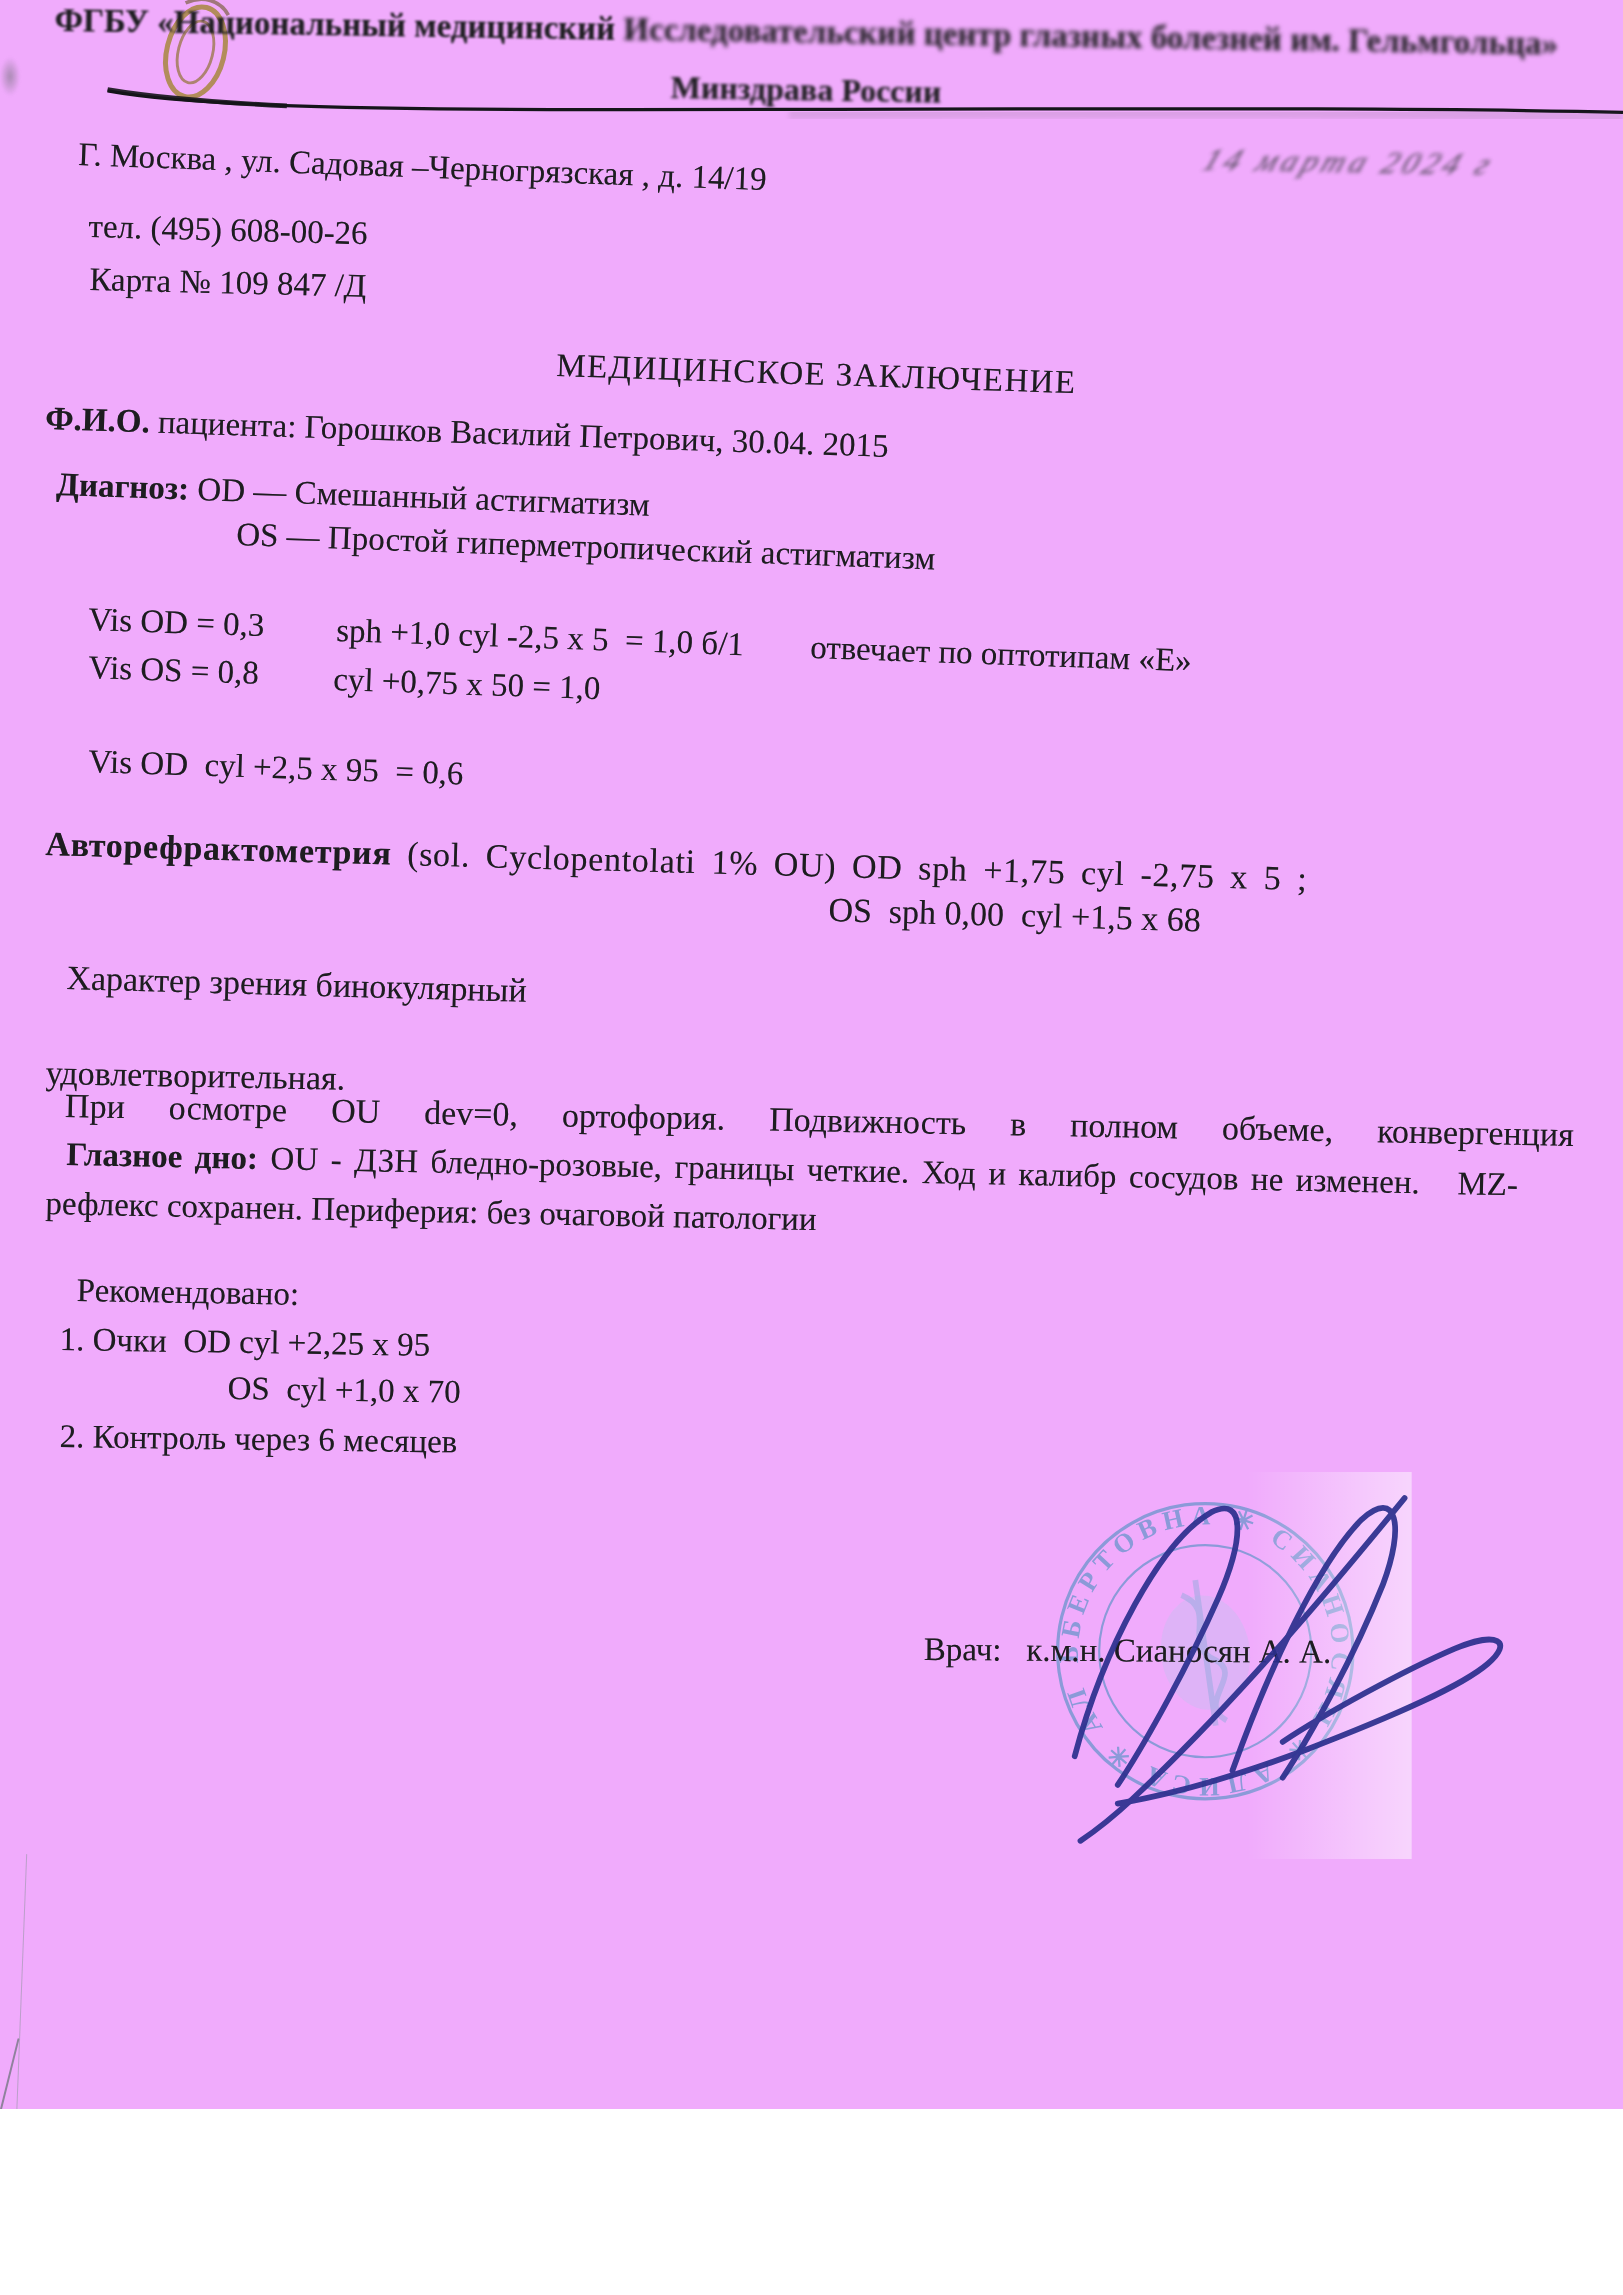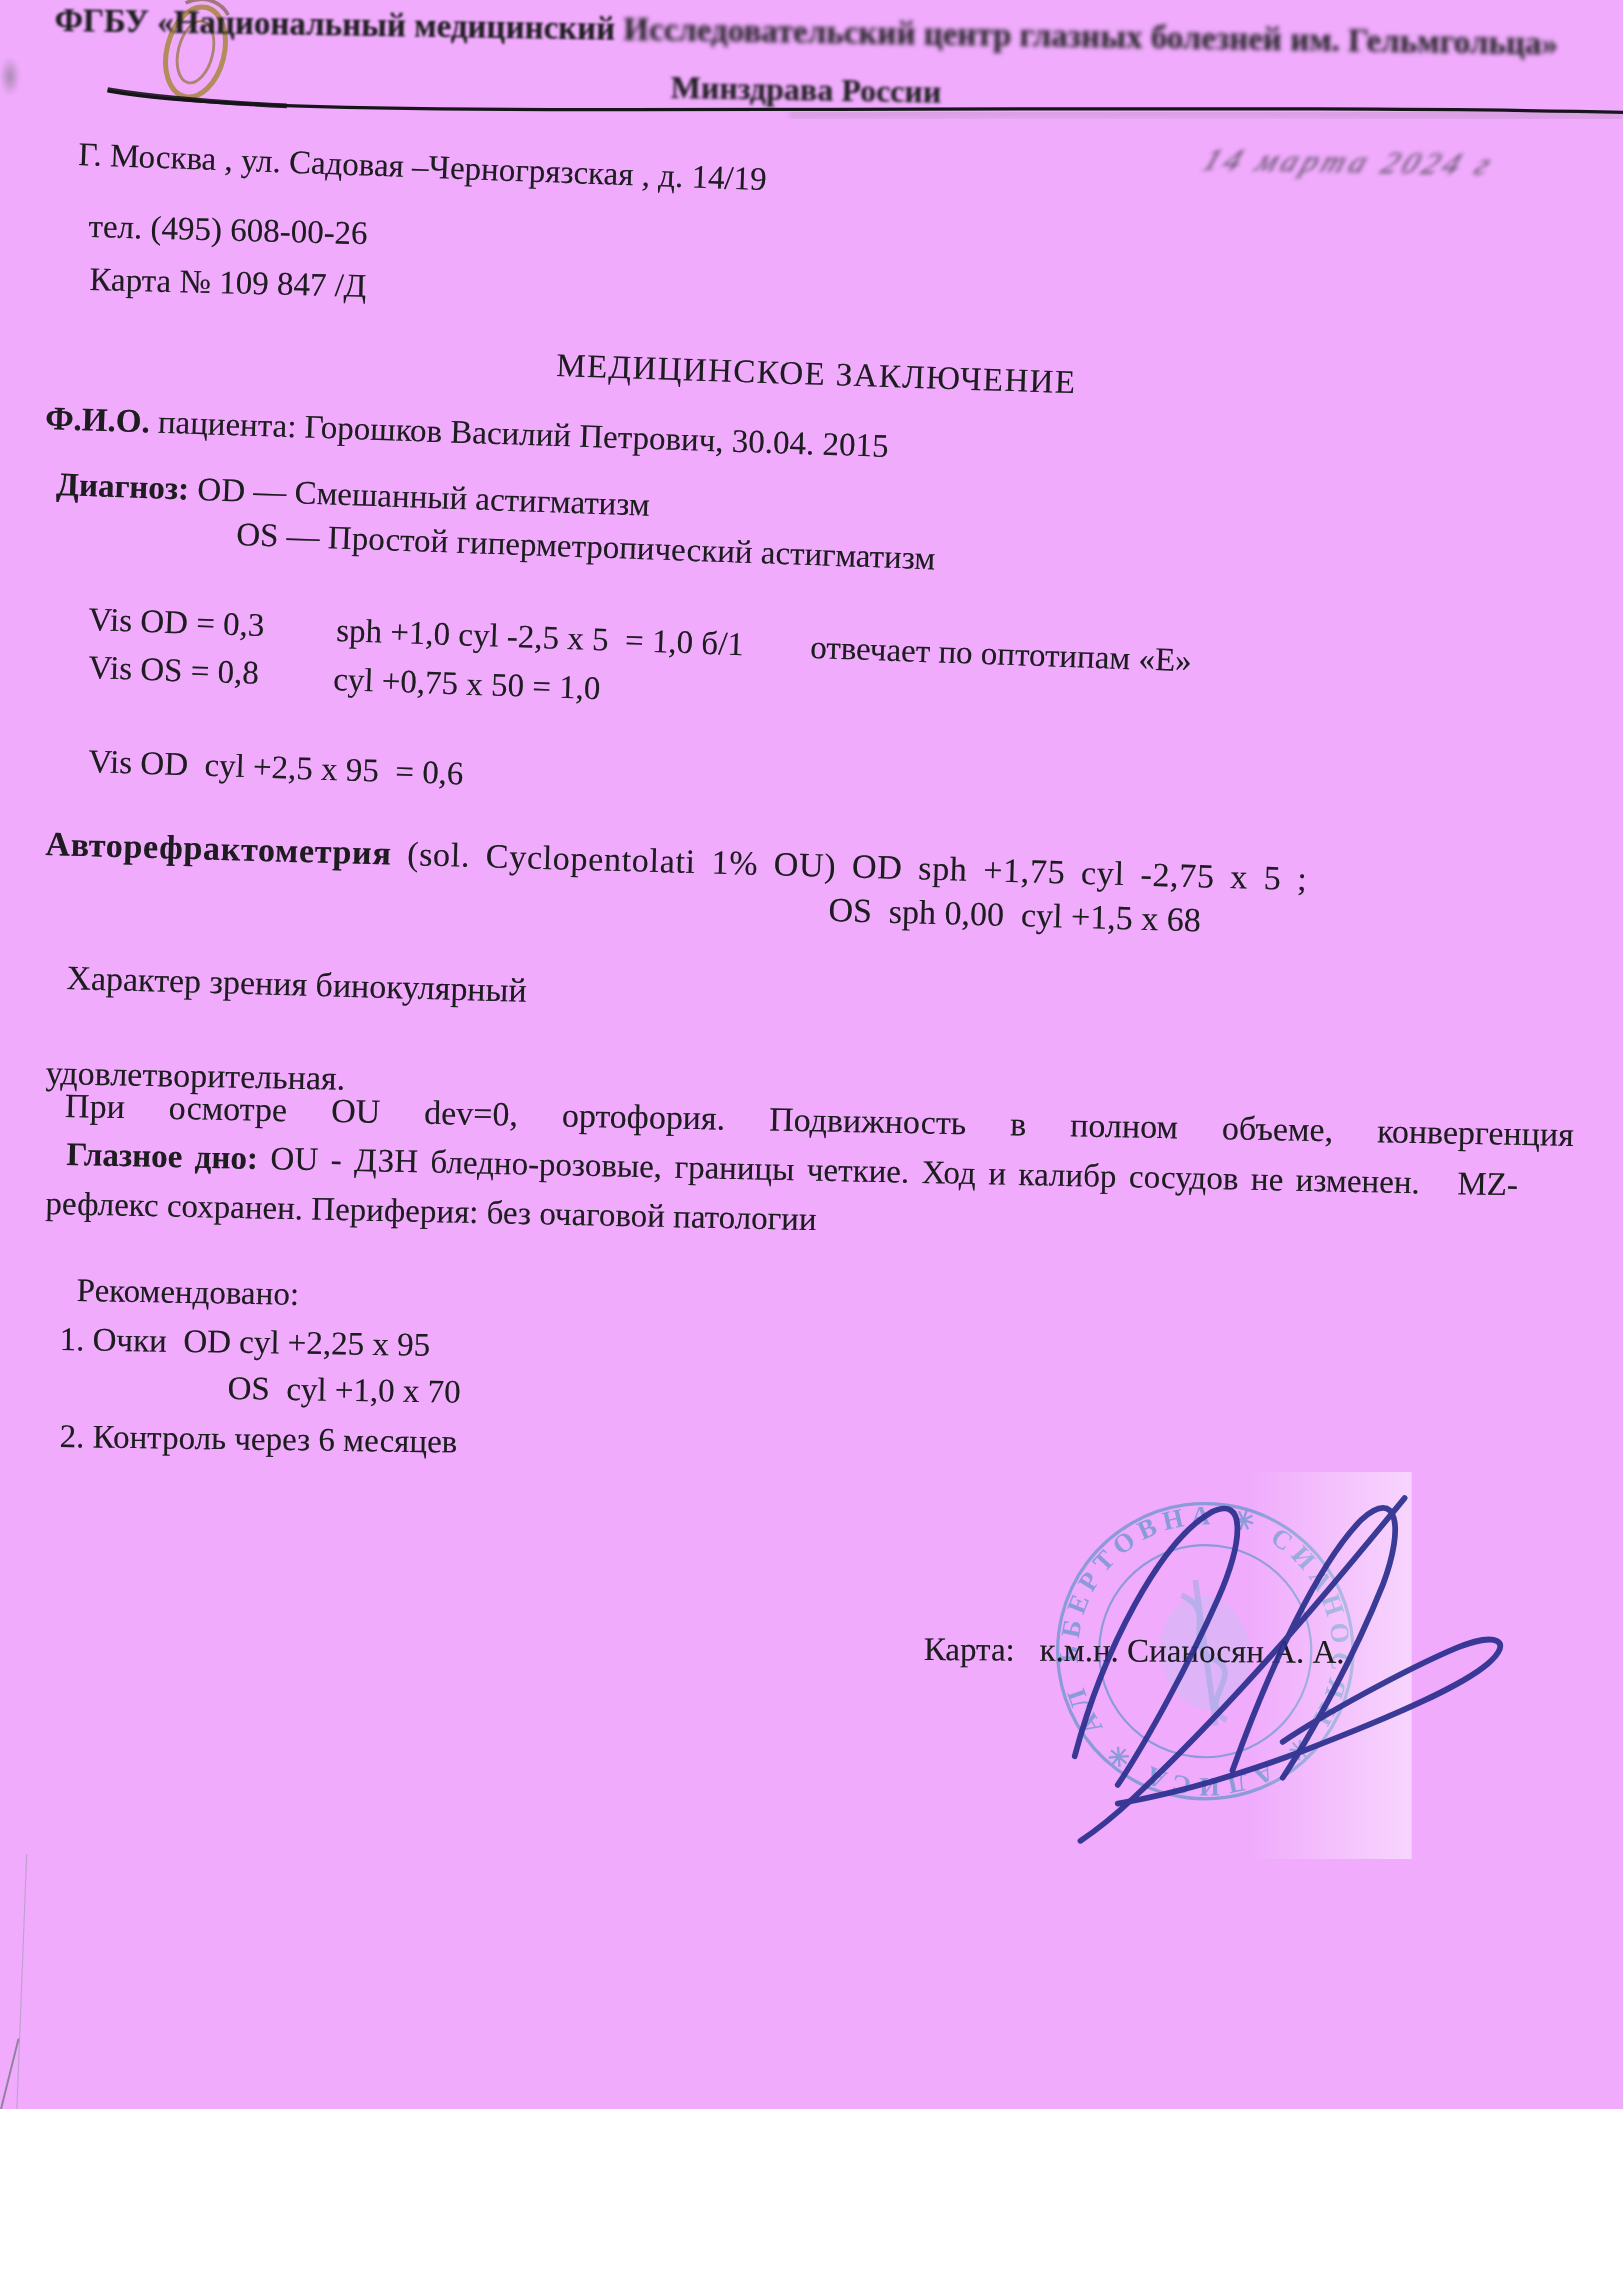--- a/index.html
+++ b/index.html
@@ -113,21 +113,21 @@
       <circle cx="272" cy="250" r="148" fill="none" stroke="#7e98d4" stroke-width="3"></circle>
       <ellipse cx="272" cy="252" rx="62" ry="80" fill="#b4c6ea" opacity="0.35"></ellipse>
       <path d="M272,150 L272,355 M250,168 C300,198 238,236 284,264 C322,290 248,320 288,350" stroke="#8fa9dc" stroke-width="8" fill="none" opacity="0.55"></path>
       <text font-size="37" letter-spacing="9" fill="#7e98d4" font-weight="600" font-family="Liberation Serif, serif">
         <textPath href="#arcpath" startOffset="8">ЬБЕРТОВНА ✳ СИАНОСЯН ✳ АЛИСА ✳ АЛ</textPath>
       </text>
     </g>
     <rect x="330" y="0" width="230" height="540" fill="url(#stampfade)"></rect>
   </svg>
 
-  <div class="line" style="left:924px;top:1630px;transform:rotate(0.4deg)"><span>Карта:</span><span>   к.м.н. Сианосян А. А.</span></div>
+  <div class="line" style="left:924px;top:1630px;transform:rotate(0.4deg)"><span>Врач:</span><span>   к.м.н. Сианосян А. А.</span></div>
 
   <svg width="545" height="402" style="left:1003px;top:1462px;z-index:4" viewBox="0 0 760 560">
     <g stroke="#2b2f8e" stroke-width="8" fill="none" stroke-linecap="round" stroke-linejoin="round" opacity="0.92">
       <path d="M560,50 C470,160 330,330 180,470 C150,498 120,520 108,528"></path>
       <path d="M100,410 C140,260 220,110 290,70 C340,45 335,110 300,190 C260,280 200,390 160,450"></path>
       <path d="M320,430 C370,290 440,140 500,80 C550,35 560,90 530,170 C490,270 430,380 390,440"></path>
       <path d="M390,390 C450,350 560,290 630,260 C690,235 712,250 676,281 C640,312 550,352 420,402 C300,447 220,466 160,476"></path>
     </g>
   </svg>
 

